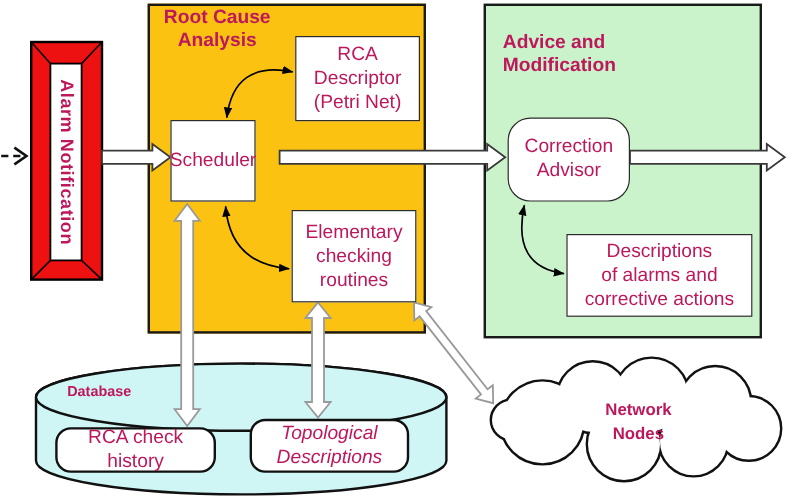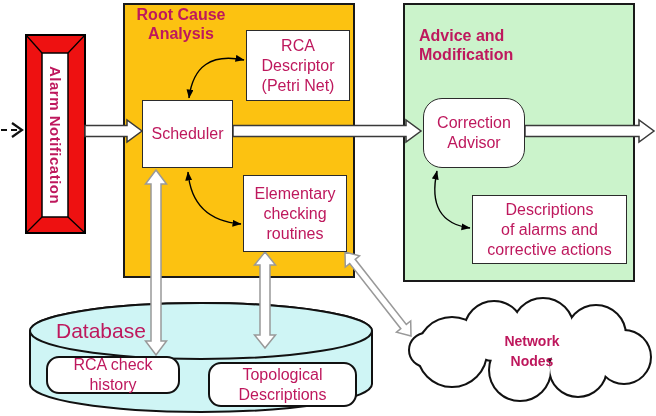--- a/index.html
+++ b/index.html
@@ -30,21 +30,21 @@
   .curve{fill:none;stroke:#000;stroke-width:1.4;}
   .dash{stroke:#111;stroke-width:2.2;fill:none;}
   .alarm-frame-outer{fill:var(--c-red);stroke:#000;stroke-width:2;}
   .alarm-frame-inner{fill:#fff;stroke:#000;stroke-width:1.5;}
   .alarm-miter{stroke:#000;stroke-width:1.3;}
   .vtext{
     writing-mode:vertical-rl;text-orientation:mixed;
     display:flex;align-items:center;justify-content:center;
     font-weight:bold;font-size:15px;letter-spacing:0.5px;white-space:nowrap;
   }
-  .dbtitle{font-weight:normal;font-size:21px;}
+  .dbtitle{font-weight:bold;font-size:12px;}
   .cloudlabel{font-weight:bold;font-size:14px;line-height:1.45;text-align:center;white-space:pre-line;}
 </style>
 </head>
 <body>
 
 <div class="stage">
 
   <div class="abs gbox orange" style="left:123px;top:3px;width:232px;height:275px;"></div>
   <div class="abs gbox green" style="left:403px;top:3px;width:232px;height:279px;"></div>
 
@@ -117,29 +117,29 @@
   <div class="abs gtitle layer-top" style="left:128px;top:5px;width:106px;text-align:center;">Root Cause
 Analysis</div>
   <div class="abs gtitle layer-top" style="left:419px;top:6px;margin-top:20px;">Advice and
 Modification</div>
   <div class="abs dbtitle layer-top" style="left:56px;top:319px;">Database</div>
   <div class="abs cloudlabel layer-top" style="left:462px;top:331px;width:140px;">Network
 Nodes</div>
 
   <div class="abs vtext layer-top" style="left:42px;top:53px;width:26px;height:164px;">Alarm Notification</div>
 
-  <div class="abs node layer-box" style="left:142px;top:100px;width:91px;height:68px;">Scheduler</div>
+  <div class="abs node layer-box" style="left:142px;top:100px;width:71px;height:68px;">Scheduler</div>
   <div class="abs node layer-box" style="left:246px;top:30px;width:104px;height:71px;">RCA
 Descriptor
 (Petri Net)</div>
   <div class="abs node layer-box" style="left:243px;top:175px;width:104px;height:77px;">Elementary
 checking
 routines</div>
   <div class="abs node layer-box" style="left:423px;top:98px;width:102px;height:70px;border-radius:19px;">Correction
 Advisor</div>
   <div class="abs node layer-box" style="left:472px;top:195px;width:155px;height:69px;">Descriptions
 of alarms and
 corrective actions</div>
   <div class="abs node rounded layer-box" style="left:46px;top:356px;width:134px;height:38px;">RCA check history</div>
-  <div class="abs node rounded layer-box" style="left:208px;top:362px;width:149px;height:45px;">Topological
+  <div class="abs node rounded layer-box" style="left:208px;top:349px;width:133px;height:45px;font-style:italic;">Topological
 Descriptions</div>
 
 </div>
 
 </body></html>

